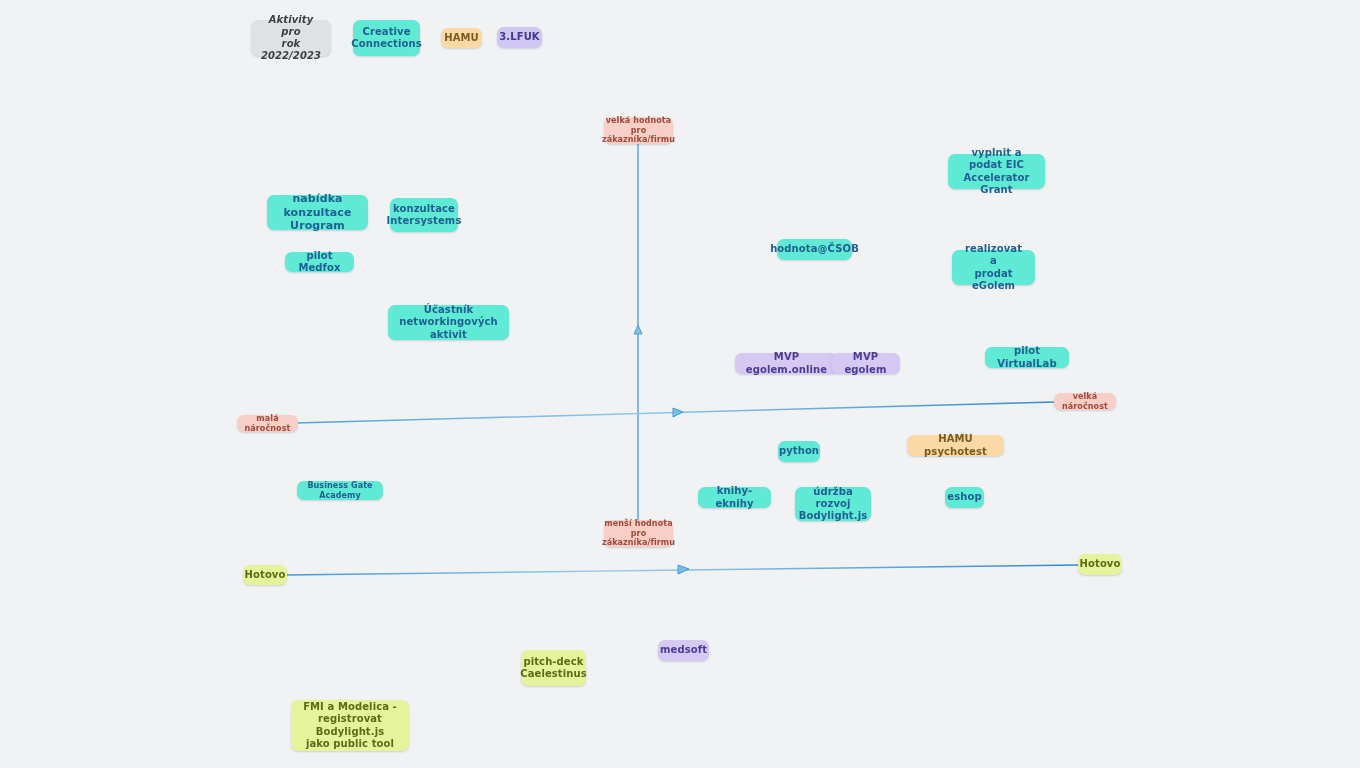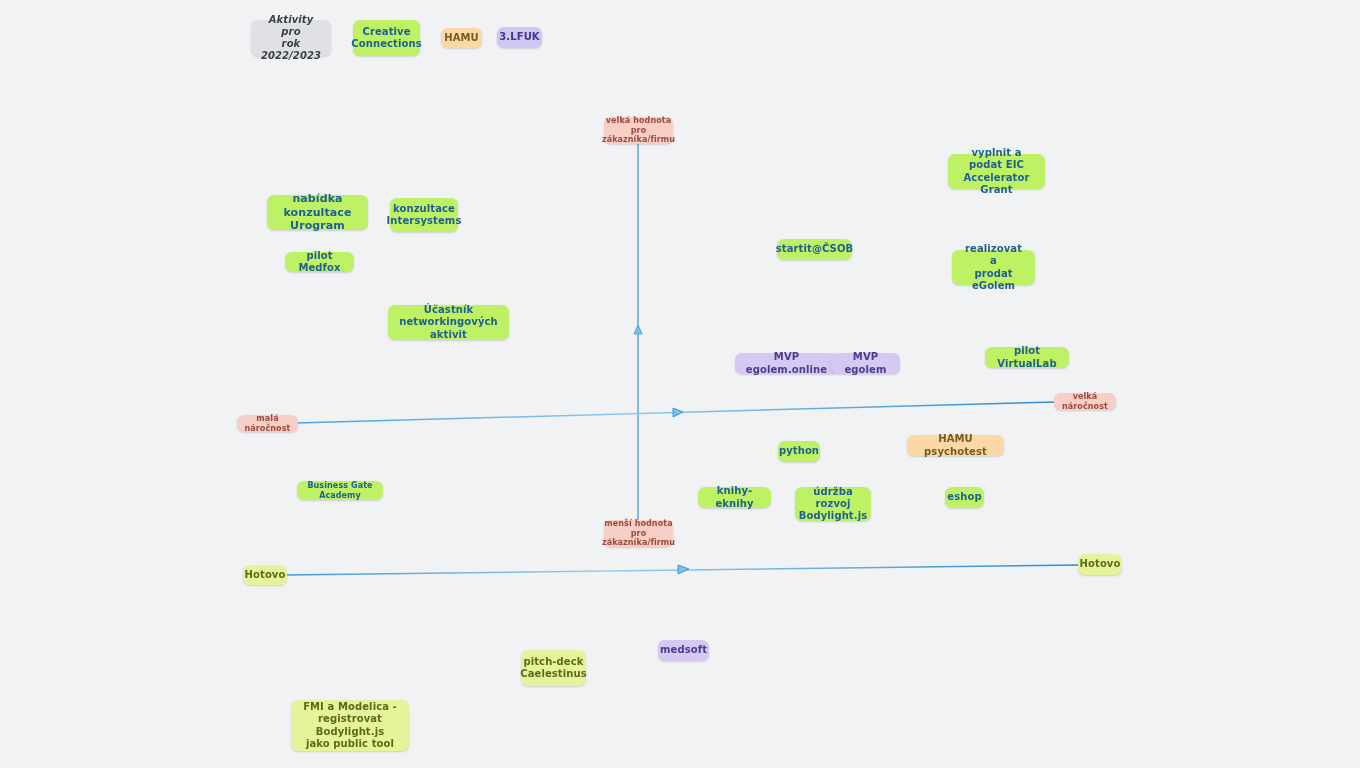--- a/index.html
+++ b/index.html
@@ -31,21 +31,21 @@
     font-weight: bold;
     line-height: 1.22;
     letter-spacing: .1px;
     padding: 4px 8px;
     box-shadow: 0 1px 2px rgba(40,50,70,.18);
     user-select: none;
     white-space: pre-line;
   }
 
   
-  .c-blue   { background:#bef264; color:#1f5f91;text-align:center; }
+  .c-blue   { background:#5eead4; color:#1f5f91;text-align:center; }
   .c-grey   { background:#dfe1e4; color:#3b3f45;font-style:italic; }
   .c-orange { background:#fad9a6; color:#7a5a1d; }
   .c-purple { background:#cfc6f2; color:#45368f; }
   .c-purple2{ background:#d5c8f3; color:#4b3c93; }
   .c-pink   { background:#f8cfc7; color:#a04a3c; }
   .c-green  { background:#e5f49a; color:#5c6b16; }
 
   .t10  { font-size: 10px; }
   .t11  { font-size: 11px; }
   .t8   { font-size: 8px; }
@@ -103,21 +103,21 @@
   <div id="node-group">
       <div class="node c-blue t11" style="left: 267px; top: 195px; width: 101px; height: 35px;">nabídka konzultace
 Urogram</div>
       <div class="node c-blue t10" style="left: 390px; top: 198px; width: 68px; height: 34px;">konzultace
 Intersystems</div>
       <div class="node c-blue t10" style="left: 285px; top: 252px; width: 69px; height: 20px;">pilot Medfox</div>
       <div class="node c-blue t10" style="left: 388px; top: 265px; width: 121px; height: 35px; margin-top: 40px;">Účastník
 networkingových aktivit</div>
       <div class="node c-blue t10" style="left: 948px; top: 154px; width: 97px; height: 35px;">vyplnit a podat EIC
 Accelerator Grant</div>
-      <div class="node c-blue t10" style="left: 777px; top: 239px; width: 75px; height: 21px;">startit@ČSOB</div>
+      <div class="node c-blue t10" style="left: 777px; top: 239px; width: 75px; height: 21px;">hodnota@ČSOB</div>
       <div class="node c-blue t10" style="left: 952px; top: 250px; width: 83px; height: 35px;">realizovat a
 prodat eGolem</div>
       <div class="node c-purple2 t10" style="left: 735px; top: 353px; width: 103px; height: 21px;">MVP egolem.online</div>
       <div class="node c-purple2 t10" style="left: 831px; top: 353px; width: 69px; height: 21px;">MVP egolem</div>
       <div class="node c-blue t10" style="left: 985px; top: 347px; width: 84px; height: 21px;">pilot VirtualLab</div>
       <div class="node c-blue t10" style="left: 778px; top: 441px; width: 42px; height: 21px;">python</div>
       <div class="node c-orange t10" style="left: 907px; top: 435px; width: 97px; height: 21px;">HAMU psychotest</div>
       <div class="node c-blue t8" style="left: 297px; top: 481px; width: 86px; height: 19px;">Business Gate Academy</div>
       <div class="node c-blue t10" style="left: 698px; top: 487px; width: 73px; height: 21px;">knihy-eknihy</div>
       <div class="node c-blue t10" style="left: 795px; top: 487px; width: 76px; height: 34px;">údržba rozvoj

